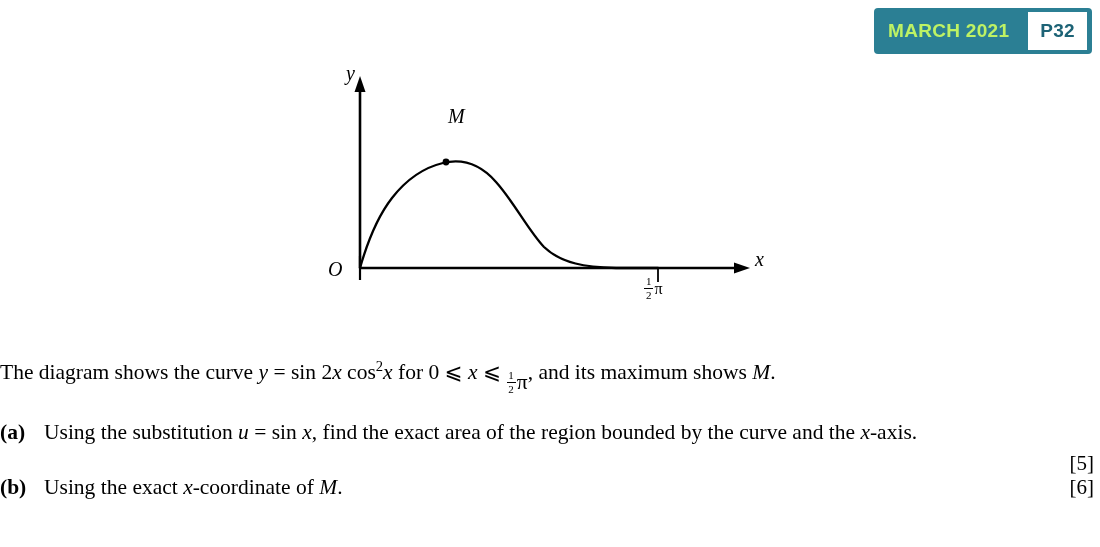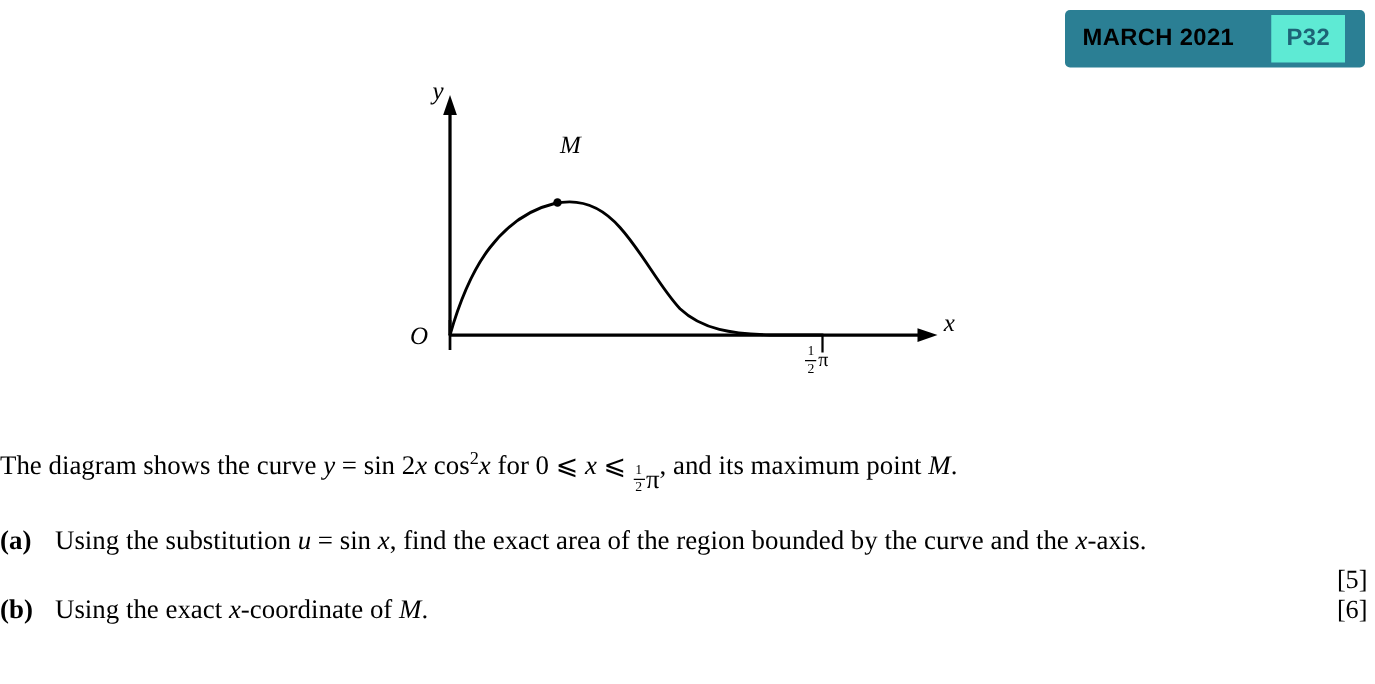--- a/index.html
+++ b/index.html
@@ -30,27 +30,27 @@
     font-family: "Liberation Sans", sans-serif;
   }
   .badge-cell {
     display: flex;
     align-items: center;
     justify-content: center;
     padding: 0 14px;
     font-weight: bold;
     font-size: 19px;
     letter-spacing: 0.3px;
-    color: #000000;
+    color: #bef264;
     white-space: nowrap;
   }
   .badge-cell.light {
-    background: #5eead4;
+    background: #ffffff;
     color: #1d6376;
-    margin: 4px 16px;
+    margin: 4px 5px;
     padding: 0 12px;
   }
 
   
   .figure {
     position: absolute;
     left: 300px;
     top: 58px;
     width: 520px;
     height: 260px;
@@ -186,21 +186,21 @@
 </div>
 
 <div class="stem">
   <span>The diagram shows the curve </span><i class="mi">y</i><span> = </span><span class="nb"><span>sin 2</span><i class="mi">x</i></span><span class="nb"><span> cos</span><span class="sup">2</span><i class="mi">x</i></span><span> for 0 </span><span class="nb"><span>⩽</span> <i class="mi">x</i> <span>⩽</span></span>&nbsp;<span class="nb" style="display:inline-flex;align-items:center;gap:1px;">
       <span class="frac">
         <span class="num">1</span>
         <span class="bar"></span>
         <span class="den">2</span>
       </span>
       <span>π</span>
-    </span><span>, and its maximum point </span><i class="mi">M</i><span>.</span>
+    </span><span>, and its maximum shows </span><i class="mi">M</i><span>.</span>
 </div>
 
 <div class="parts">
 
   <div class="part">
     <div class="part-tag">(a)</div>
     <div class="part-body"><span>Using the substitution </span><i class="mi">u</i><span> = </span><span class="nb"><span>sin </span><i class="mi">x</i></span><span>, find the exact area of the region bounded by the curve and the </span><i class="mi">x</i><span>-axis.</span></div>
     <div class="marks marks-a">[5]</div>
   </div>
 

